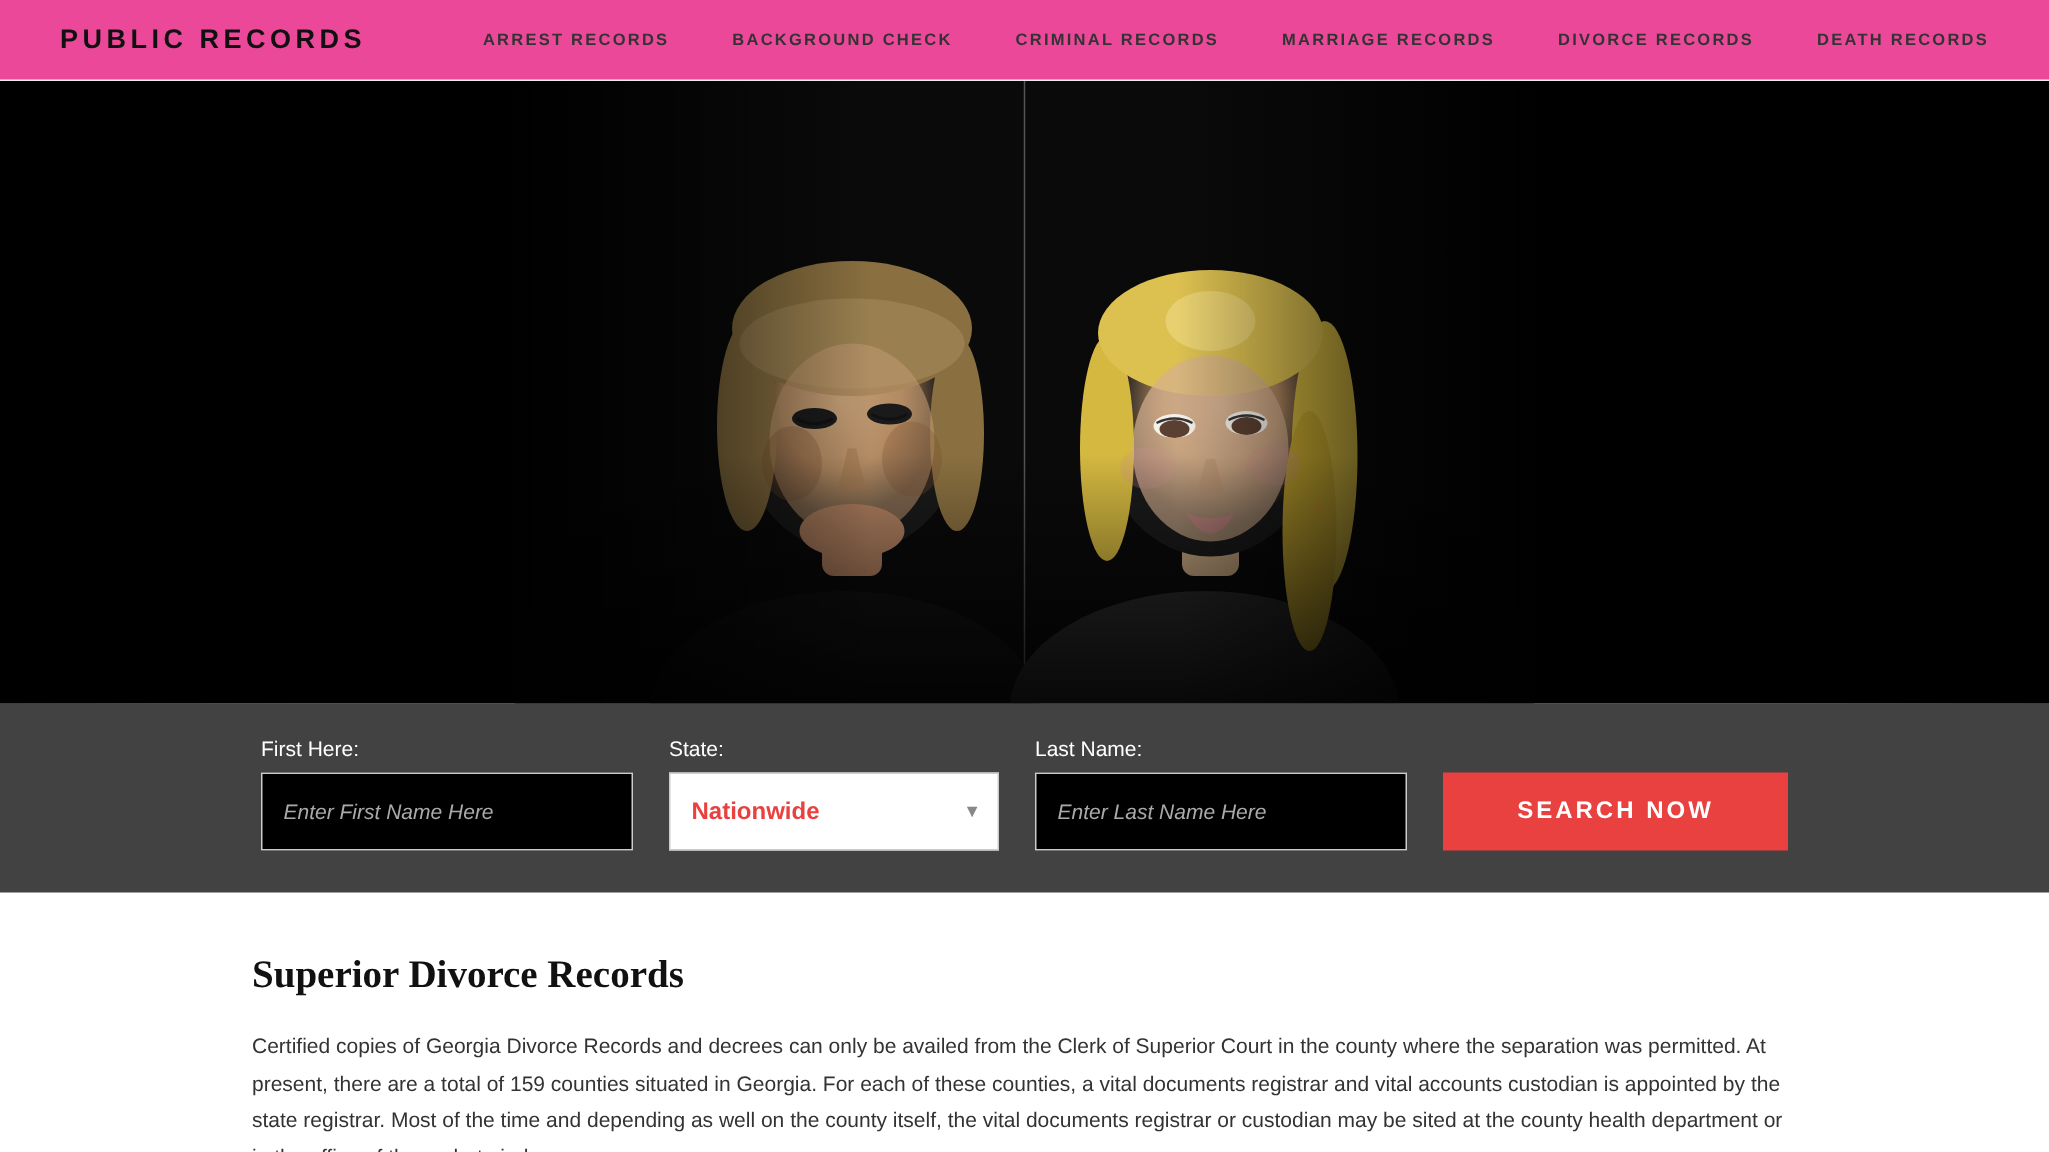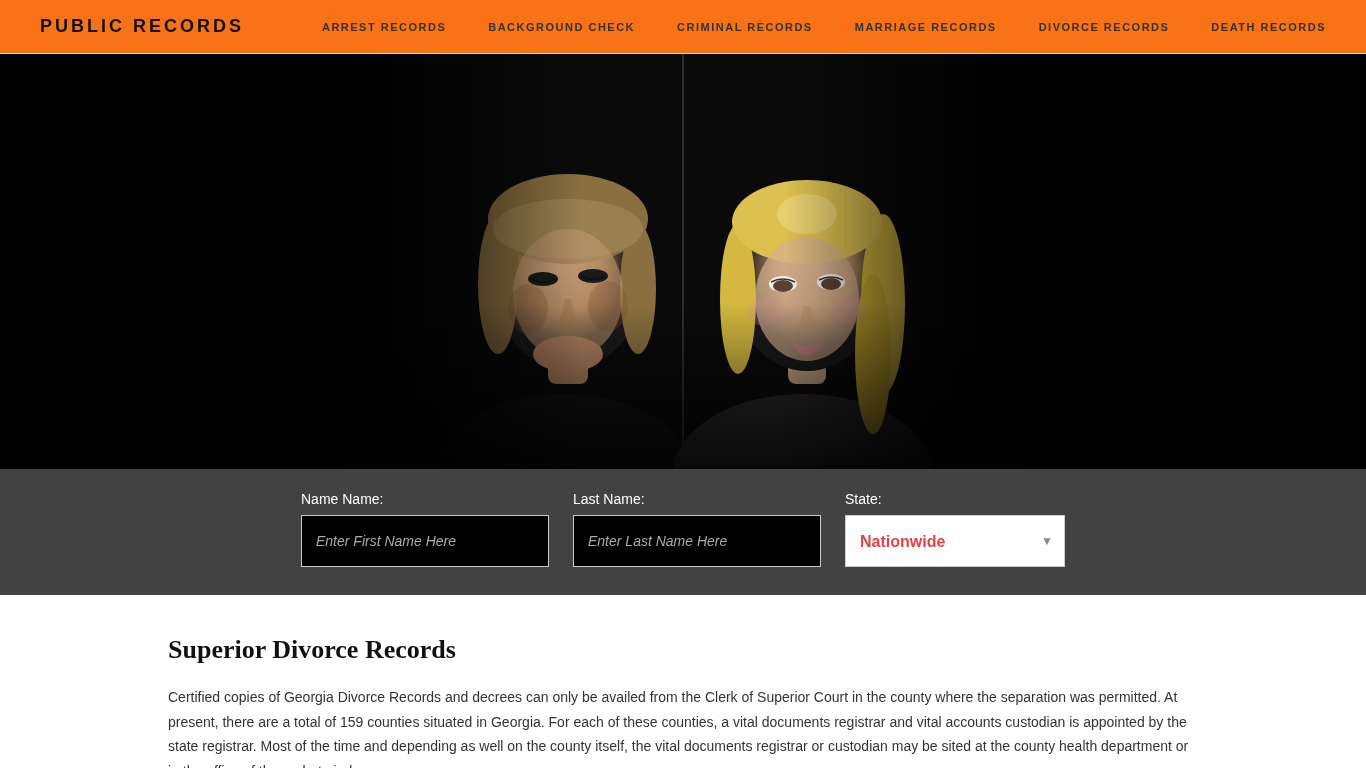--- a/index.html
+++ b/index.html
@@ -15,21 +15,21 @@
       background: #fff;
     }
 
     
     header {
       display: flex;
       align-items: center;
       justify-content: space-between;
       padding: 0 40px;
       height: 54px;
-      background: #f97316;
+      background: #ec4899;
       border-bottom: 1px solid #eee;
     }
 
     .site-logo {
       font-size: 18px;
       font-weight: 900;
       letter-spacing: 3px;
       color: #111;
       text-transform: uppercase;
       font-family: Arial, sans-serif;
@@ -325,27 +325,22 @@
     <rect width="680" height="80" fill="url(#fadeTop)"></rect>
   </svg>
 
   <div class="hero-overlay-left"></div>
   <div class="hero-overlay-right"></div>
 </div>
 
 <div class="search-section">
 
   <div class="form-group">
-    <label class="form-label">Name Name:</label>
+    <label class="form-label">First Here:</label>
     <input class="form-input" type="text" placeholder="Enter First Name Here" style="">
-  </div>
-
-  <div class="form-group">
-    <label class="form-label">Last Name:</label>
-    <input class="form-input" type="text" placeholder="Enter Last Name Here" style="">
   </div>
 
   <div class="form-group">
     <label class="form-label">State:</label>
     <div class="form-select-wrapper">
       <select class="form-select">
         <option value="Nationwide" selected="">Nationwide</option>
         <option value="Alabama">Alabama</option>
         <option value="Alaska">Alaska</option>
         <option value="Arizona">Arizona</option>
@@ -394,18 +389,24 @@
         <option value="Virginia">Virginia</option>
         <option value="Washington">Washington</option>
         <option value="West Virginia">West Virginia</option>
         <option value="Wisconsin">Wisconsin</option>
         <option value="Wyoming">Wyoming</option>
       </select>
       <span class="select-arrow">▼</span>
     </div>
   </div>
 
+  <div class="form-group">
+    <label class="form-label">Last Name:</label>
+    <input class="form-input" type="text" placeholder="Enter Last Name Here" style="">
+  </div>
+
+  <button class="search-btn">SEARCH NOW</button>
 </div>
 
 <div class="content-section">
   <h2 class="content-title">Superior Divorce Records</h2>
   <p class="content-text">Certified copies of Georgia Divorce Records and decrees can only be availed from the Clerk of Superior Court in the county where the separation was permitted. At present, there are a total of 159 counties situated in Georgia. For each of these counties, a vital documents registrar and vital accounts custodian is appointed by the state registrar. Most of the time and depending as well on the county itself, the vital documents registrar or custodian may be sited at the county health department or in the office of the probate judge.</p>
 </div>
 
 </body></html>

